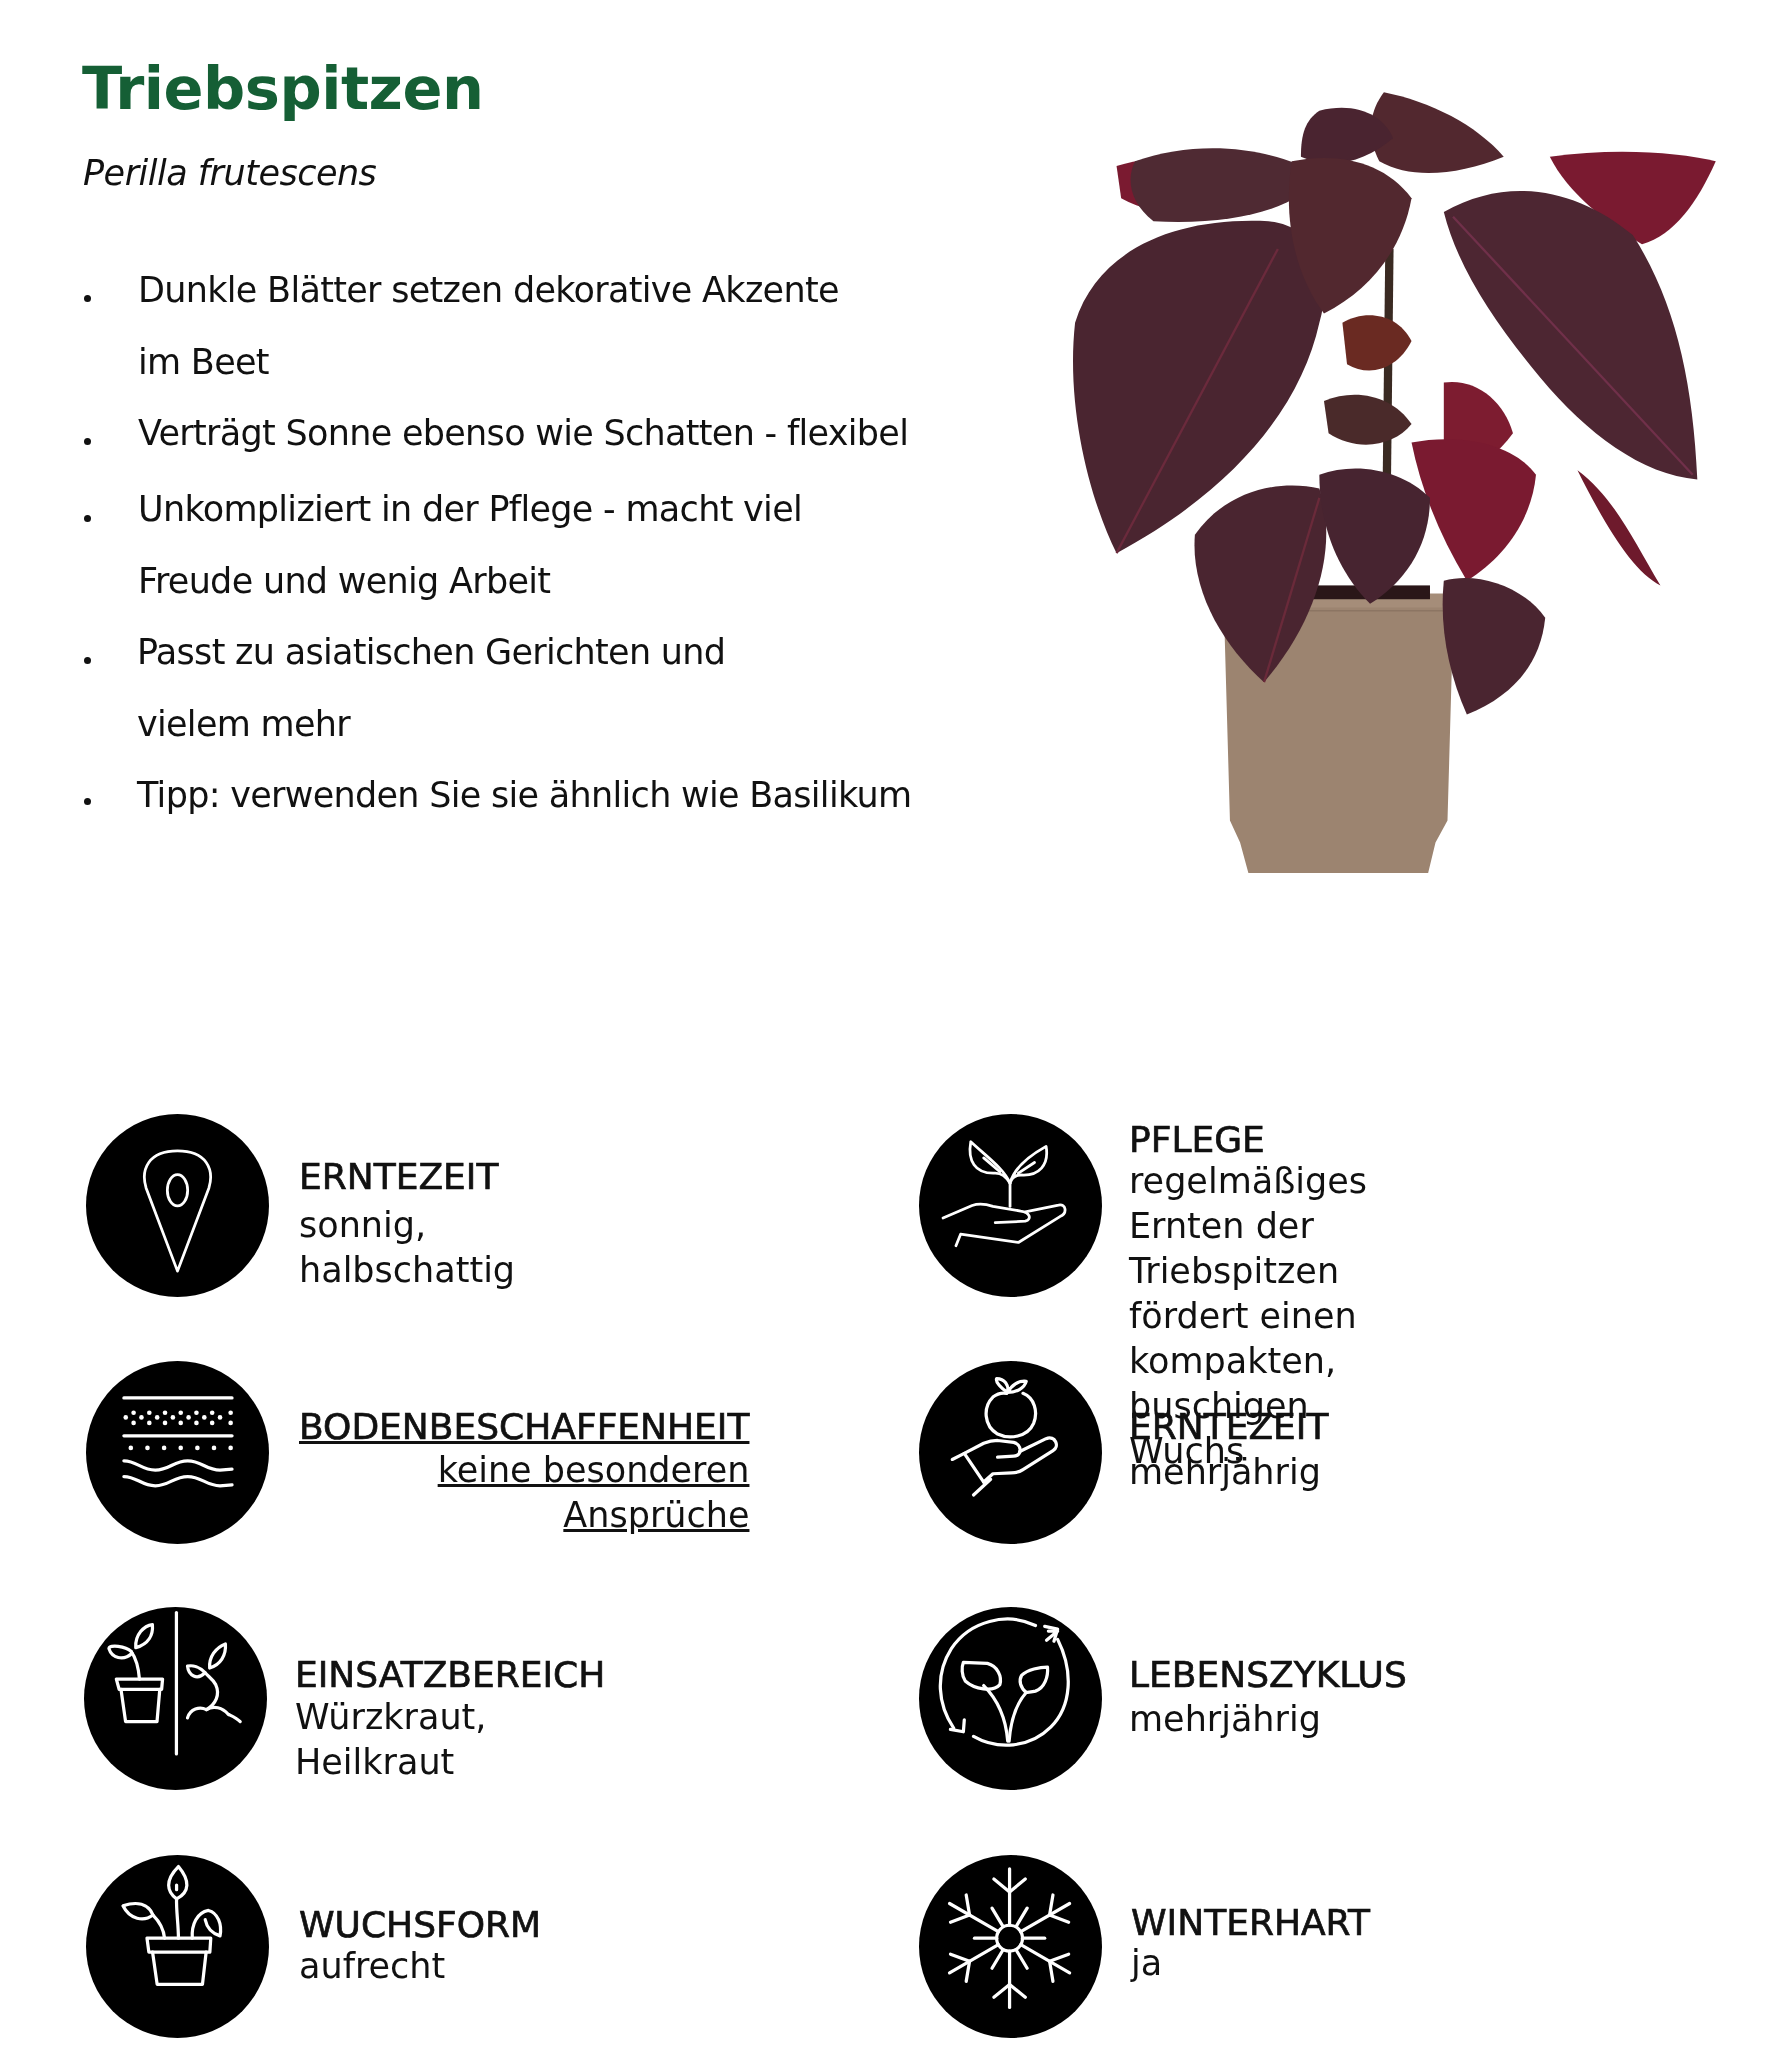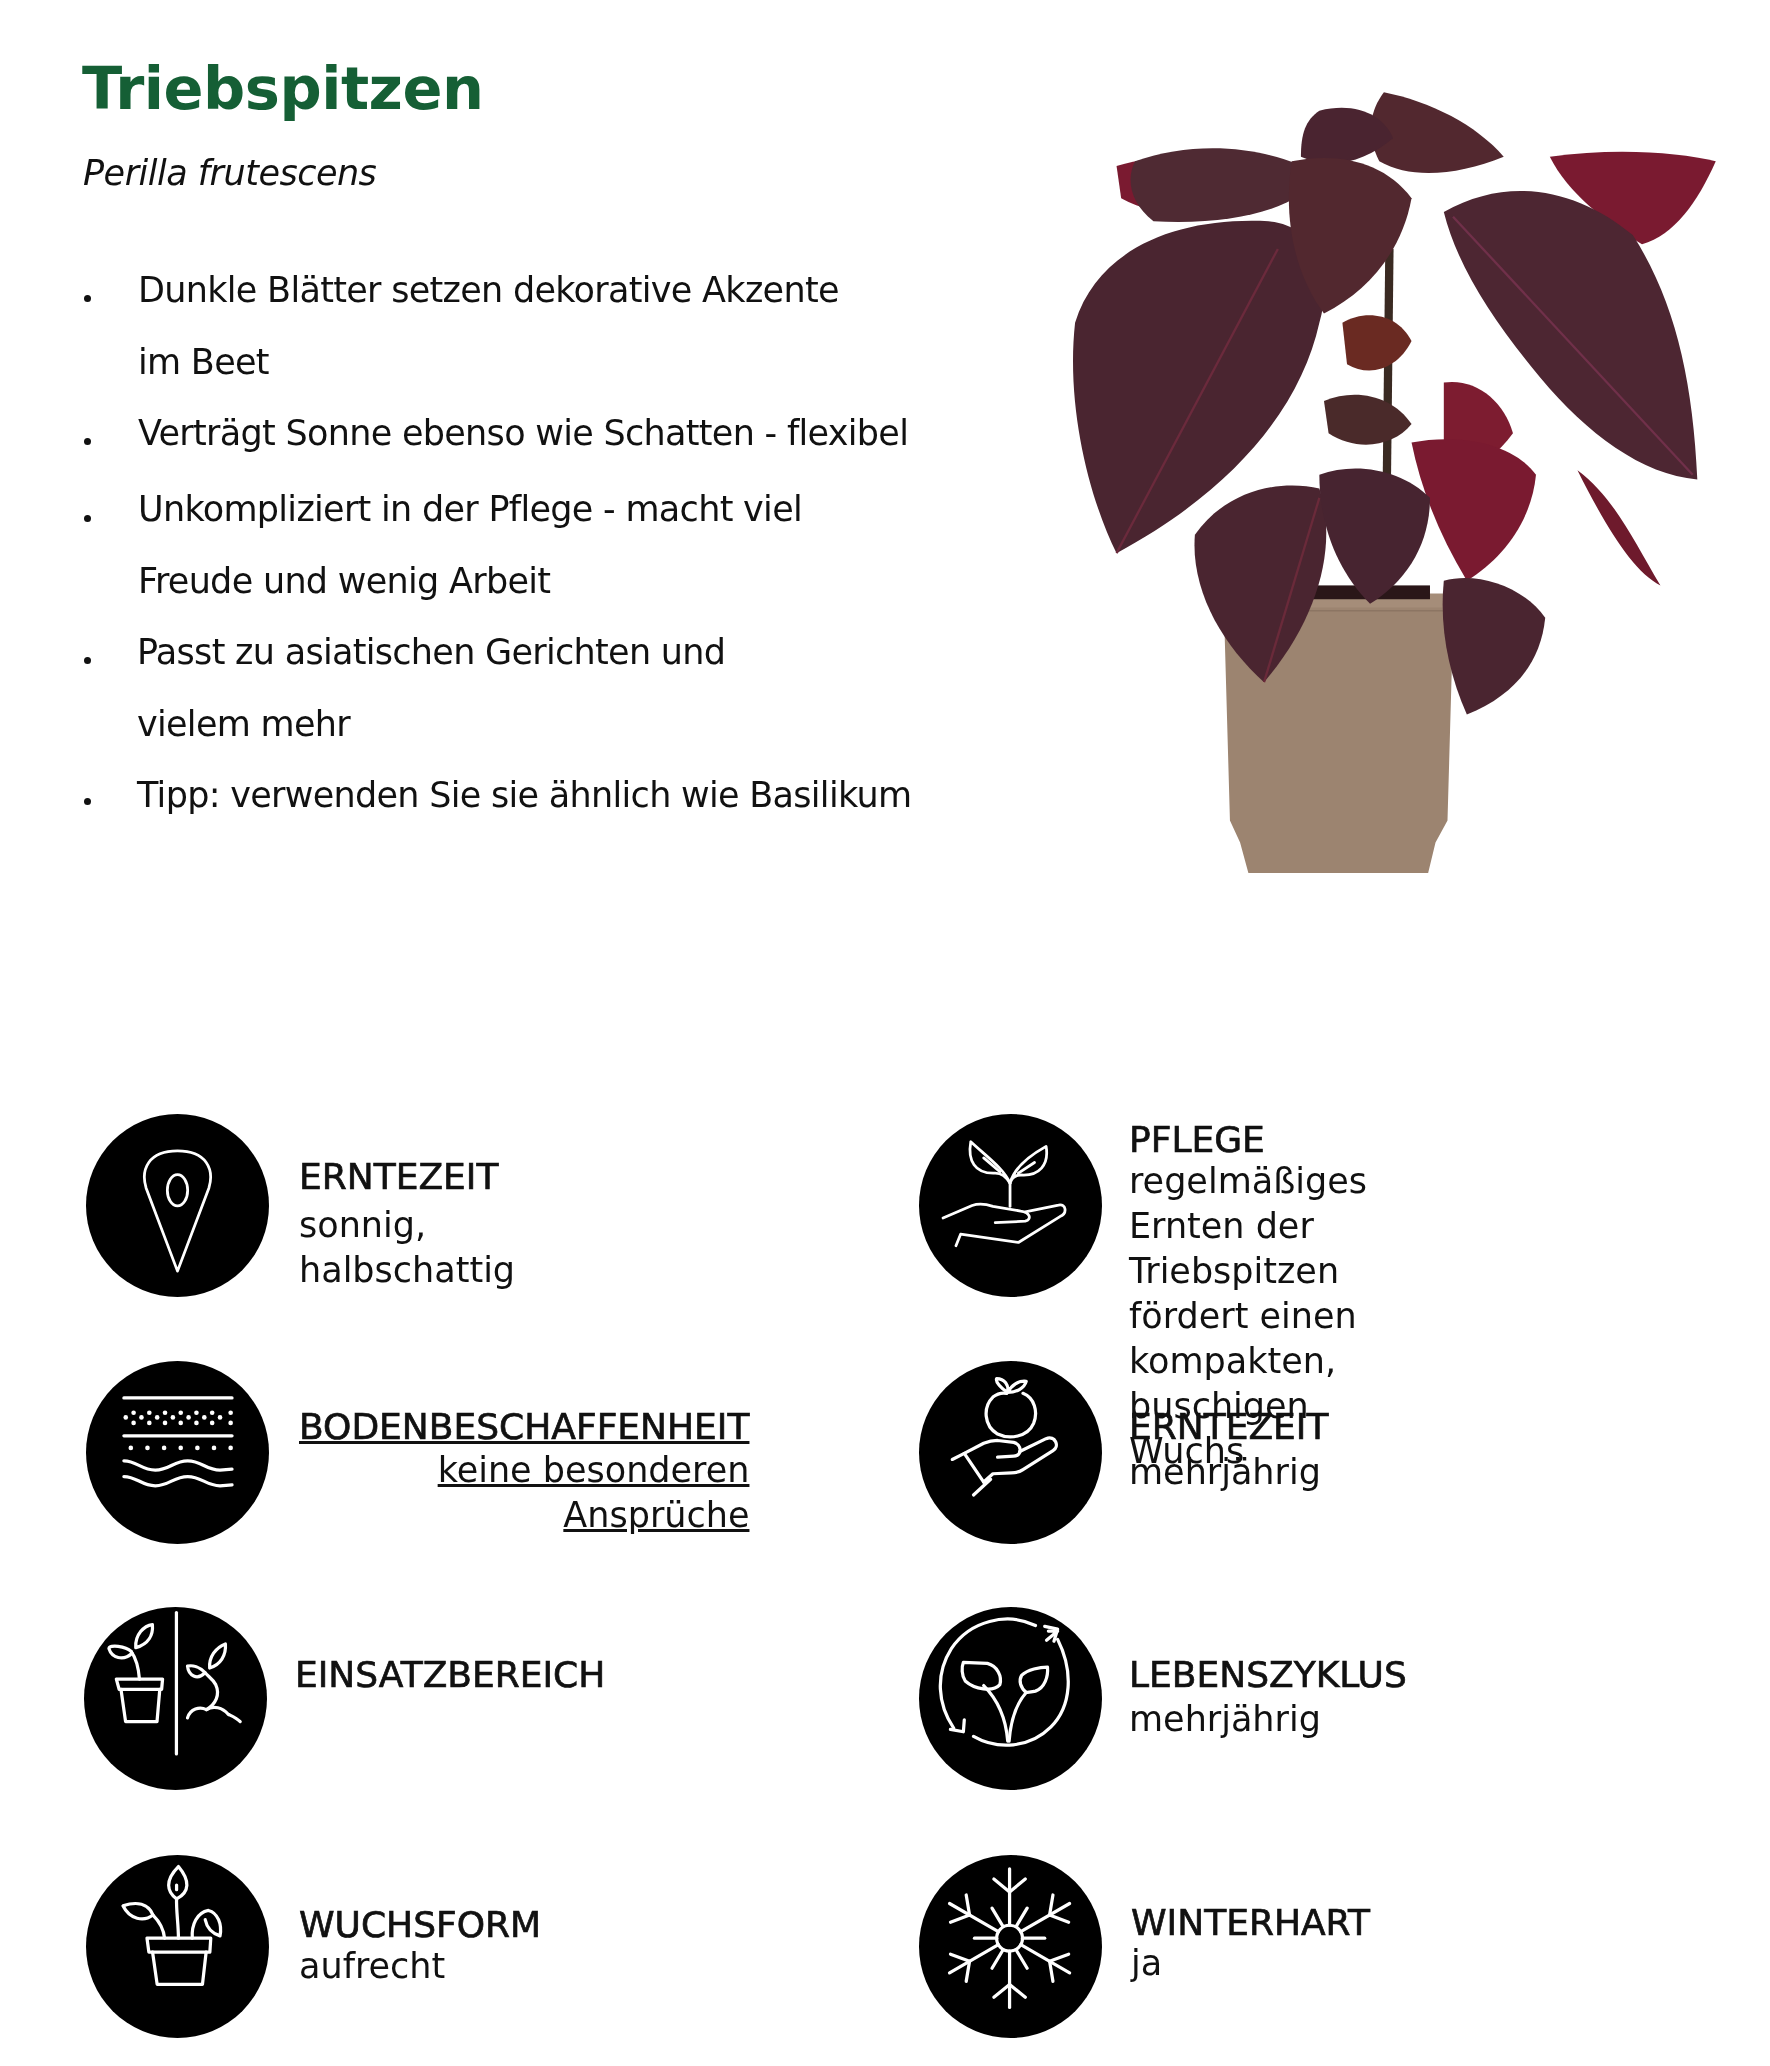--- a/index.html
+++ b/index.html
@@ -206,20 +206,21 @@
         <path d="M112 88 C110 60 130 40 148 38 C150 60 140 80 112 88"></path>
         <path d="M224 240 C230 220 250 215 265 222 C280 212 300 218 312 232 C320 236 330 240 338 248"></path>
         <path d="M265 222 C285 210 295 190 285 168 C278 155 268 150 262 142"></path>
         <path d="M262 142 C250 130 235 125 224 128 C226 148 245 160 262 142"></path>
         <path d="M272 132 C270 108 285 88 306 80 C308 105 295 125 272 132"></path>
       </g>
     </svg>
   </div>
   <div class="ftext" style="left:295px; top:1657px;">
     <span class="fhead">EINSATZBEREICH</span>
+    <span class="fval" style="margin-top:1.8px;">Würzkraut, Heilkraut</span>
   </div>
 </div>
 
 <div class="feature">
   <div class="circle" style="left:919px; top:1607px;">
     <svg viewBox="0 0 396 396" xmlns="http://www.w3.org/2000/svg">
       <g fill="none" stroke="#fff" stroke-width="7" stroke-linecap="round" stroke-linejoin="round">
         <path d="M252 40 C190 10 110 30 70 90 C35 145 40 210 75 262"></path>
         <path d="M118 280 C170 310 240 305 285 260 C330 215 335 140 300 70"></path>
         <path d="M300 52 L280 52 M300 52 L276 72"></path>

